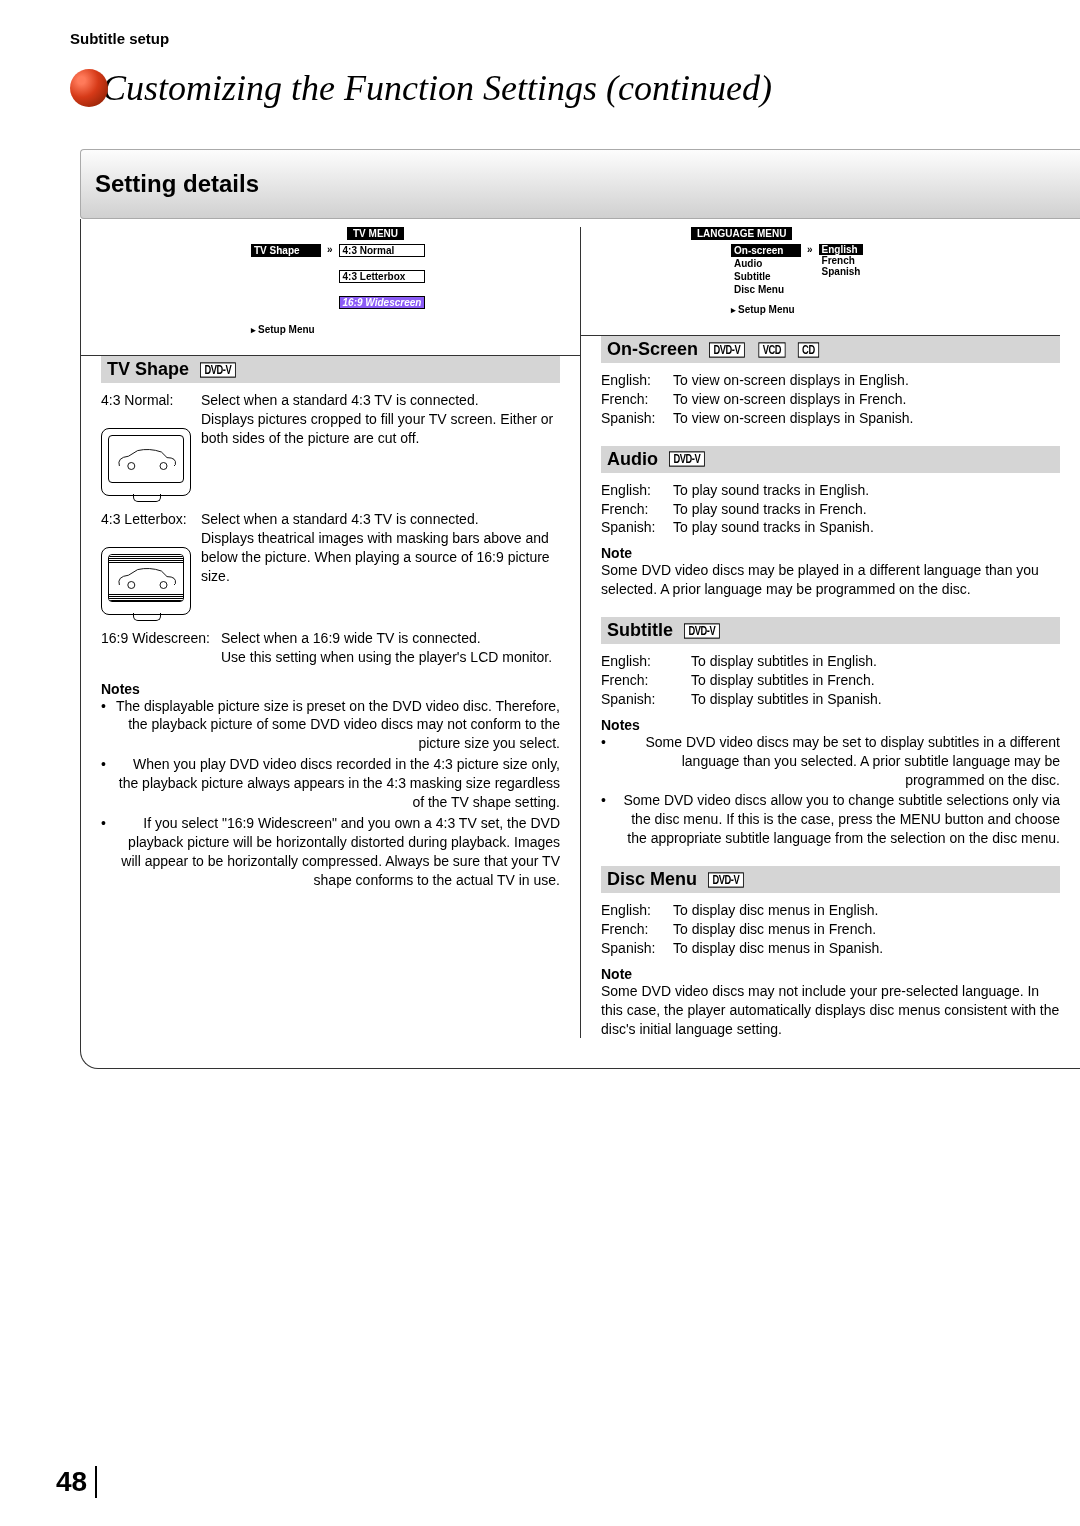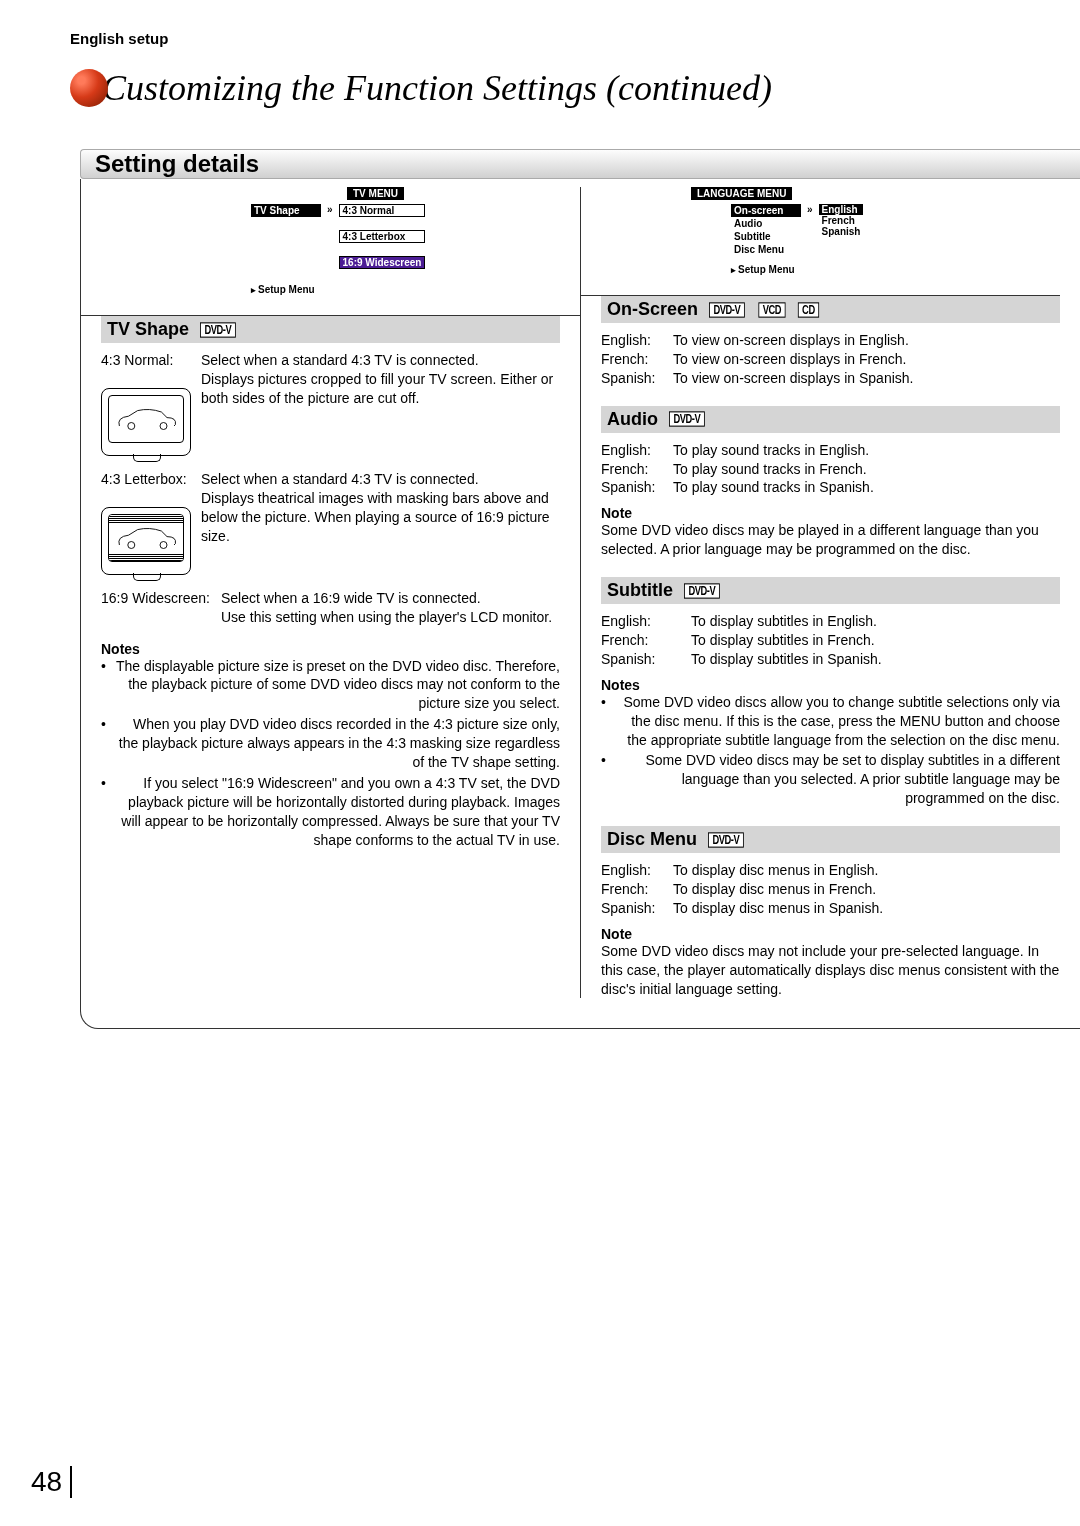--- a/index.html
+++ b/index.html
@@ -39,21 +39,21 @@
     font-family: Georgia, 'Times New Roman', serif;
     font-style: italic;
     font-size: 36px;
     font-weight: normal;
   }
   .section-bar {
     background: linear-gradient(to bottom, #fdfdfd, #d0d0d0);
     border: 1px solid #aaa;
     border-radius: 4px 0 0 4px;
     border-right: none;
-    padding: 0 14px;
+    padding: 20px 14px;
     font-size: 24px;
     font-weight: bold;
     margin-left: 10px;
     margin-right: -50px;
   }
   .content-area {
     border: 1px solid #333;
     border-top: none;
     border-right: none;
     border-radius: 0 0 0 18px;
@@ -105,22 +105,23 @@
   .menu-right-col { }
   .menu-right-item {
     border: 1px solid #000;
     padding: 0 3px;
     display: block;
     margin-bottom: 13px;
     font-size: 10px;
     font-weight: bold;
   }
   .menu-right-item.selected {
-    background: #4c1d95;
+    background: #8b5cf6;
     color: #fff;
+    font-style: italic;
   }
   .menu-right-item-plain {
     padding: 0 3px;
     display: block;
     font-size: 10px;
     font-weight: bold;
   }
   .menu-setup {
     margin-top: 2px;
     font-size: 10px;
@@ -227,32 +228,32 @@
   }
   .lang-label { width: 72px; }
   .lang-label-wide { width: 90px; }
   .note-text {
     font-size: 14px;
     line-height: 1.35;
   }
   .page-number {
     position: absolute;
     bottom: 28px;
-    left: 31px;
+    left: 56px;
     font-size: 28px;
-    font-weight: normal;
+    font-weight: bold;
     border-right: 2px solid #000;
     padding-right: 8px;
   }
 </style>
 </head>
 <body>
 
 <div class="page">
-  <div class="header-label">English setup</div>
+  <div class="header-label">Subtitle setup</div>
 
   <div class="title-row">
     <div class="red-sphere"></div>
     <div class="page-title">Customizing the Function Settings (continued)</div>
   </div>
 
   <div class="section-bar">Setting details</div>
 
   <div class="content-area">
 
@@ -399,22 +400,22 @@
       <div class="lang-row">
           <span class="lang-label lang-label-wide">French:</span>
           <span>To display subtitles in French.</span>
         </div>
       <div class="lang-row">
           <span class="lang-label lang-label-wide">Spanish:</span>
           <span>To display subtitles in Spanish.</span>
         </div>
       <div class="notes-heading">Notes</div>
       <ul class="notes-list">
+        <li>Some DVD video discs may be set to display subtitles in a different language than you selected. A prior subtitle language may be programmed on the disc.</li>
         <li>Some DVD video discs allow you to change subtitle selections only via the disc menu.  If this is the case, press the MENU button and choose the appropriate subtitle language from the selection on the disc menu.</li>
-        <li>Some DVD video discs may be set to display subtitles in a different language than you selected. A prior subtitle language may be programmed on the disc.</li>
       </ul>
 
       <div class="sub-heading" style="margin-top:18px;">
         <span>Disc Menu</span>
         <span class="badge">DVD-V</span>
       </div>
       <div class="lang-row">
           <span class="lang-label">English:</span>
           <span>To display disc menus in English.</span>
         </div>

